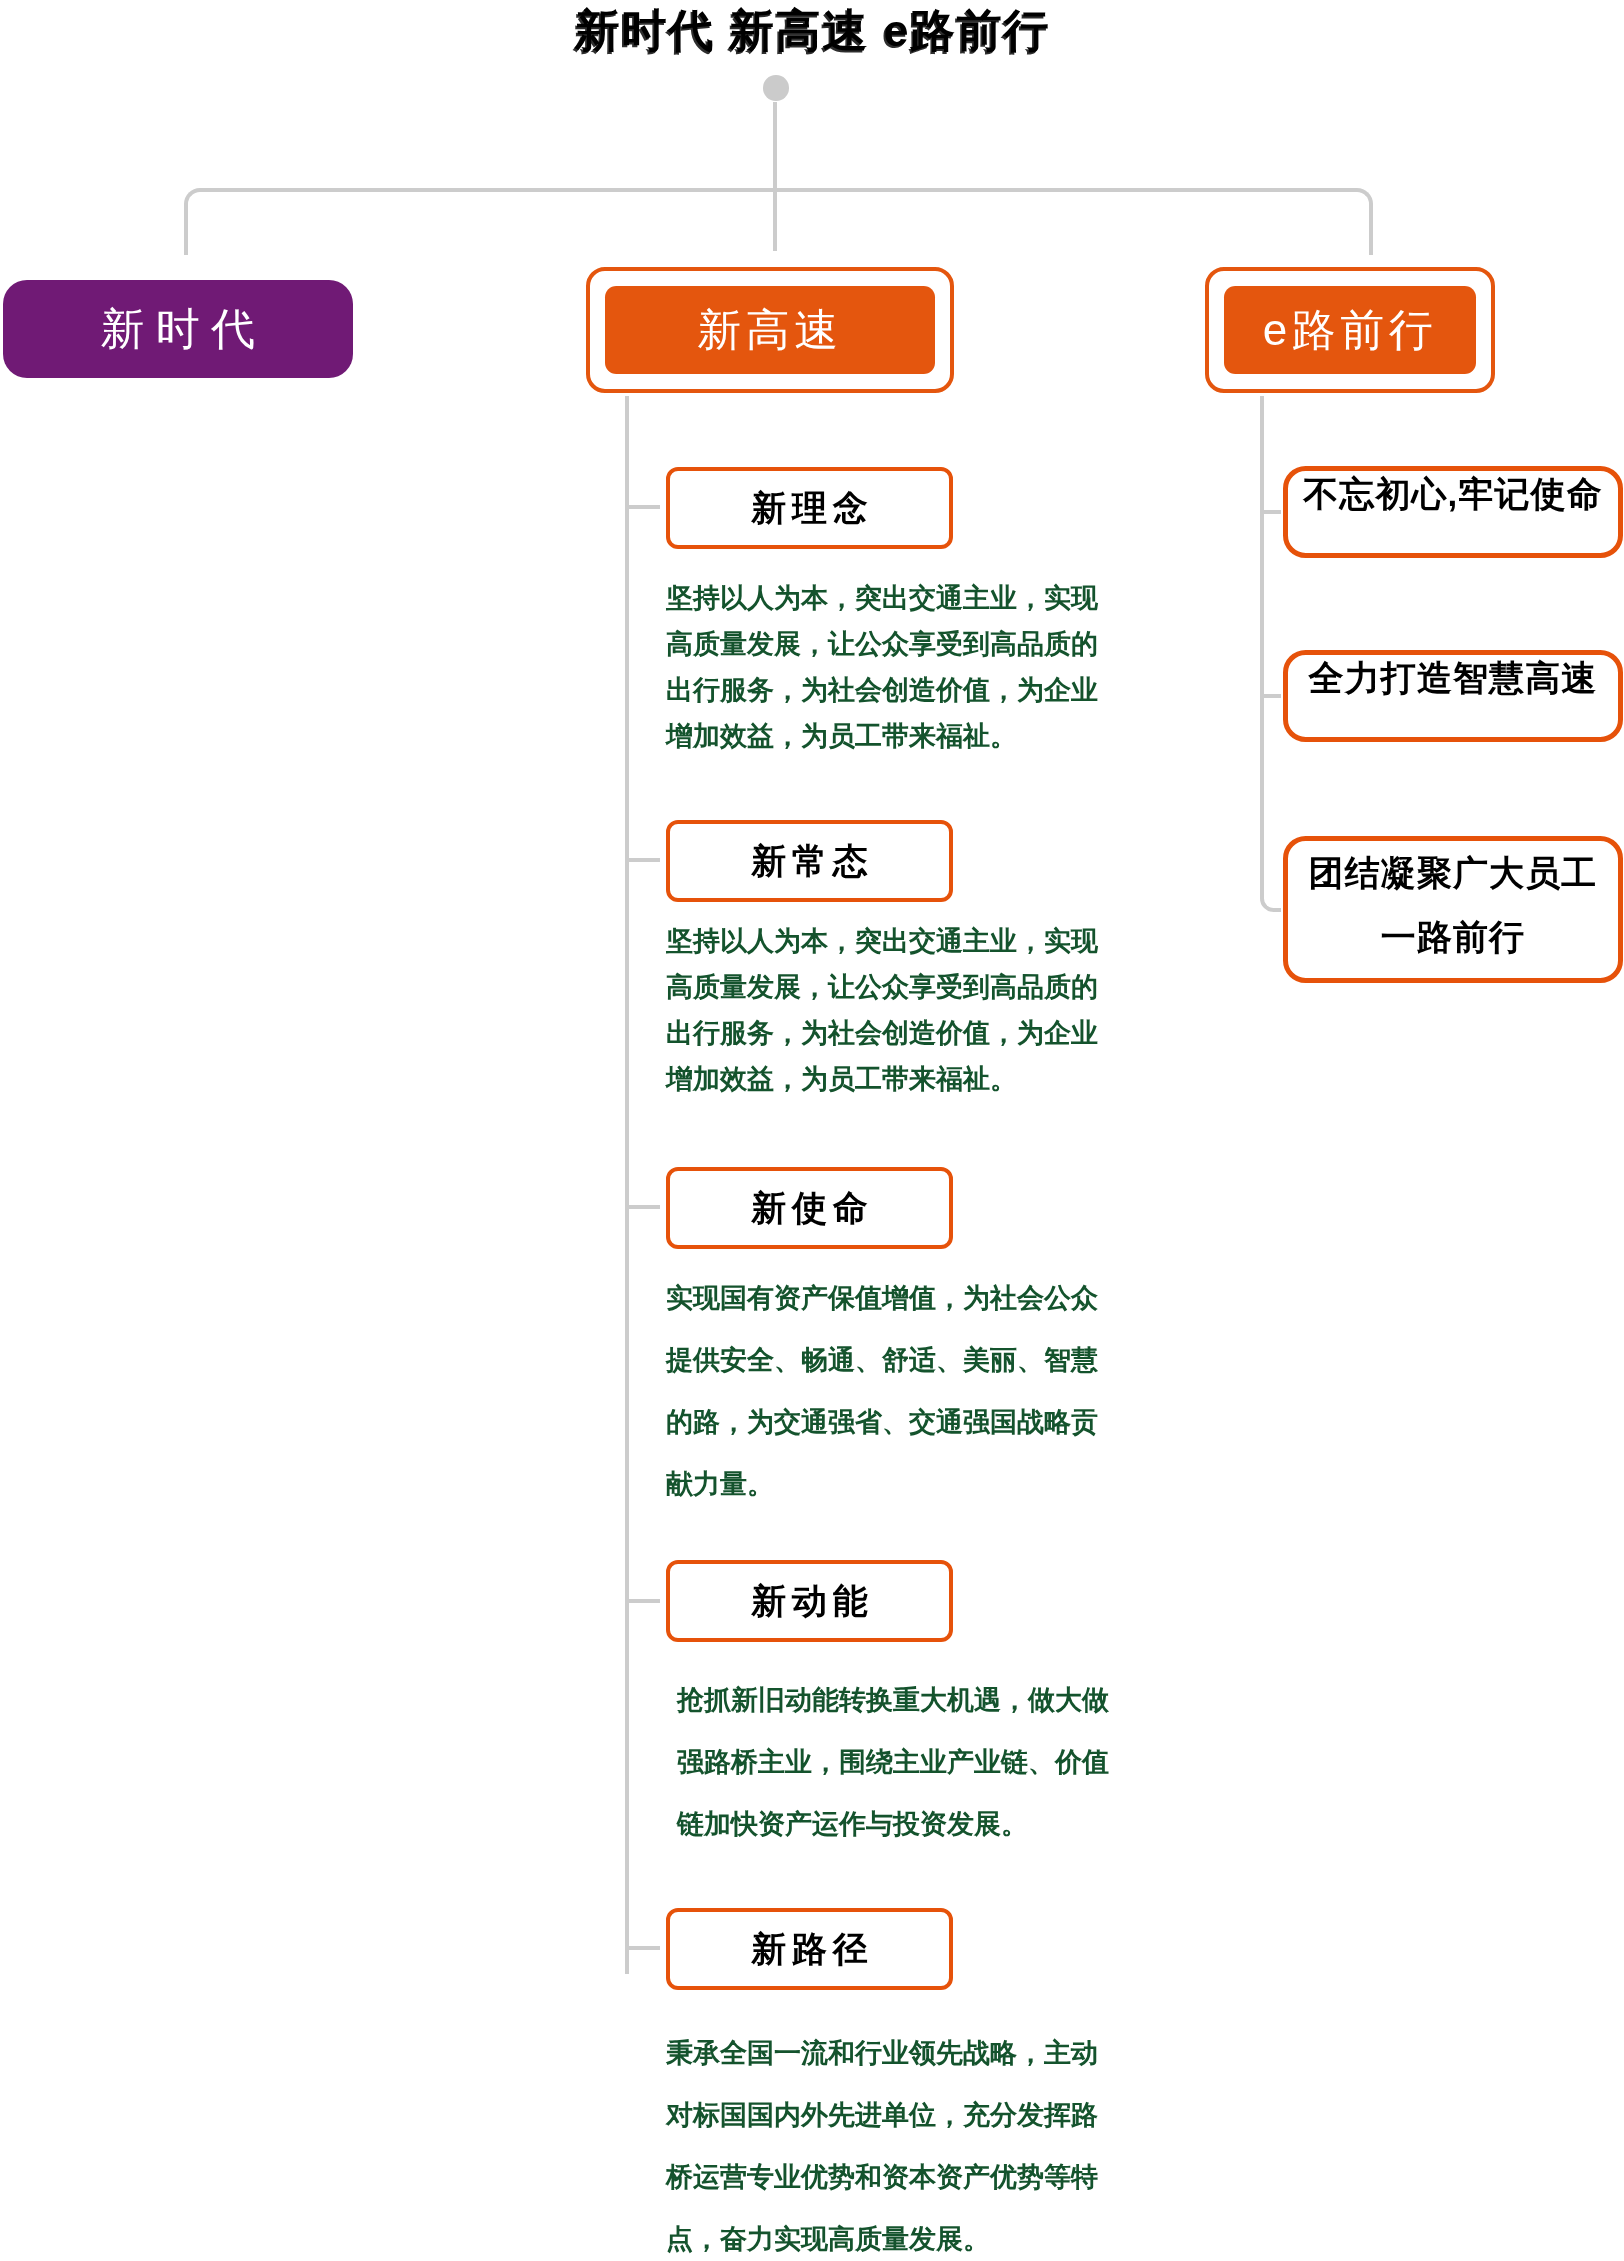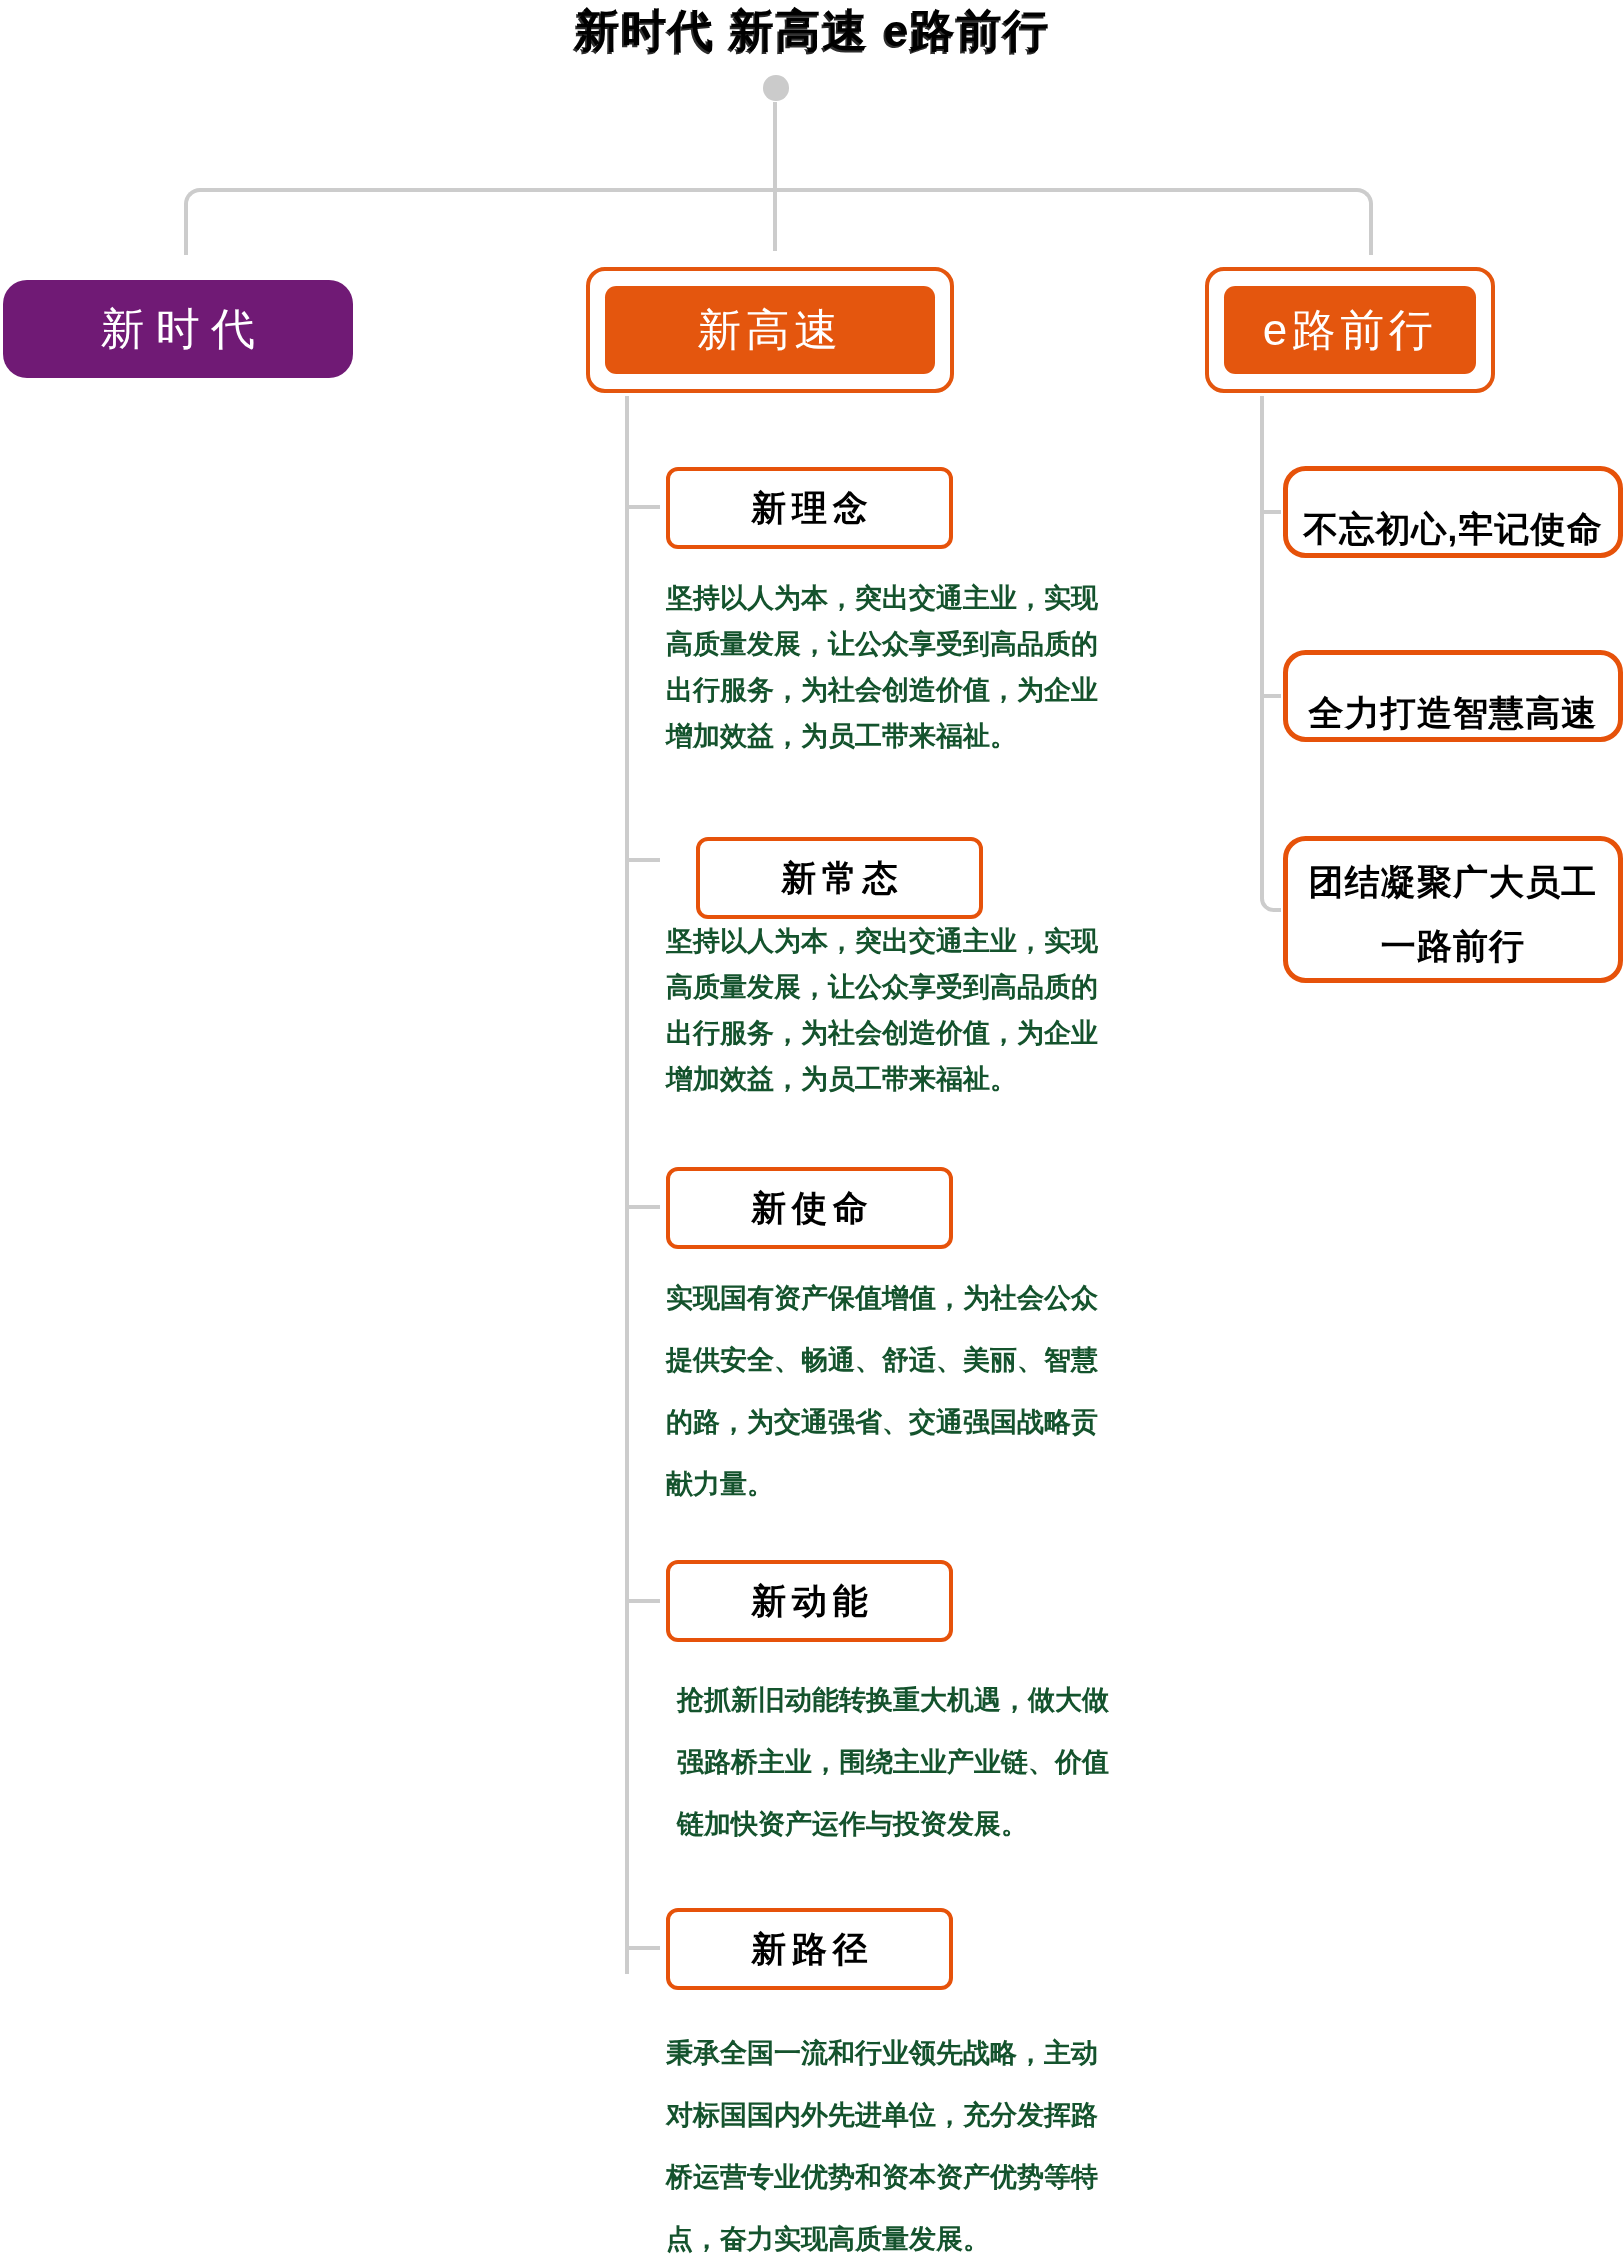--- a/index.html
+++ b/index.html
@@ -53,34 +53,34 @@
     color:#ffffff;font-size:44px;letter-spacing:4.5px;white-space:nowrap;
   }
 
   
   .bbox{
     position:absolute;left:666px;width:287px;height:82px;box-sizing:border-box;
     border:4.5px solid #E6520A;border-radius:12px;background:#ffffff;
     display:flex;align-items:center;justify-content:center;
     font-size:35px;font-weight:bold;color:#000;letter-spacing:5.7px;text-indent:5.7px;white-space:nowrap;
   }
-  .bbox.s1{top:467px;} .bbox.s2{top:837px;margin-left:30px;} .bbox.s3{top:1167px;} .bbox.s4{top:1560px;} .bbox.s5{top:1908px;}
+  .bbox.s1{top:467px;} .bbox.s2{top:820px;} .bbox.s3{top:1167px;} .bbox.s4{top:1560px;} .bbox.s5{top:1908px;}
   .para{
     position:absolute;left:666px;width:552px;font-size:27px;font-weight:bold;color:#14532d;
     white-space:pre-line;
   }
   .para.tight{line-height:46px;}
   .para.loose{line-height:62px;}
   .para.p1{top:575px;} .para.p2{top:918px;} .para.p3{top:1267px;} .para.p4{top:1669px;margin-left:11px;} .para.p5{top:2022px;}
 
   
   .rbox{
     position:absolute;left:1283px;width:340px;box-sizing:border-box;
     border:5.1px solid #E6520A;border-radius:22.6px;background:#ffffff;
-    display:flex;align-items:flex-end;justify-content:center;text-align:center;
+    display:flex;align-items:flex-start;justify-content:center;text-align:center;
     font-size:35px;font-weight:bold;color:#000;letter-spacing:1.1px;white-space:pre-line;
   }
   .rbox.r1{top:466px;height:92px;}
   .rbox.r2{top:650px;height:92px;}
   .rbox.r3{top:836px;height:147px;line-height:64px;}
 </style>
 </head>
 <body>
 
 <div>

